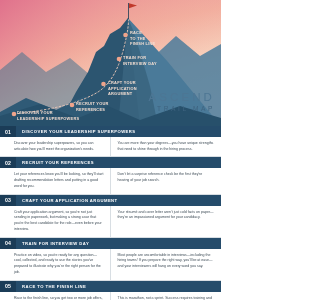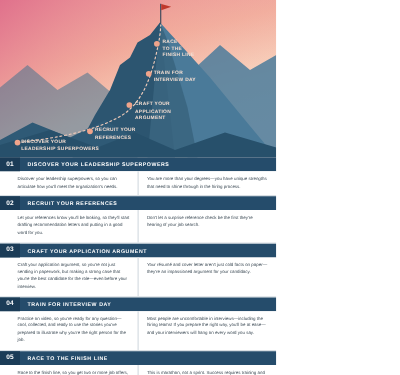--- a/index.html
+++ b/index.html
@@ -110,20 +110,24 @@
 REFERENCES</div>
     <div class="node-label" style="left:108px;top:80px;">CRAFT YOUR
 APPLICATION
 ARGUMENT</div>
     <div class="node-label" style="left:123px;top:55px;">TRAIN FOR
 INTERVIEW DAY</div>
     <div class="node-label" style="left:130px;top:30px;">RACE
 TO THE
 FINISH LINE</div>
 
+    <div class="brand">
+      <span class="b1">ASCEND</span>
+      <span class="b2">TRAIL MAP</span>
+    </div>
   </div>
 
   <div class="table">
 
     <div>
       <div class="row-head">
         <div class="num">01</div>
         <div class="title">DISCOVER YOUR LEADERSHIP SUPERPOWERS</div>
       </div>
       <div class="row-body">

